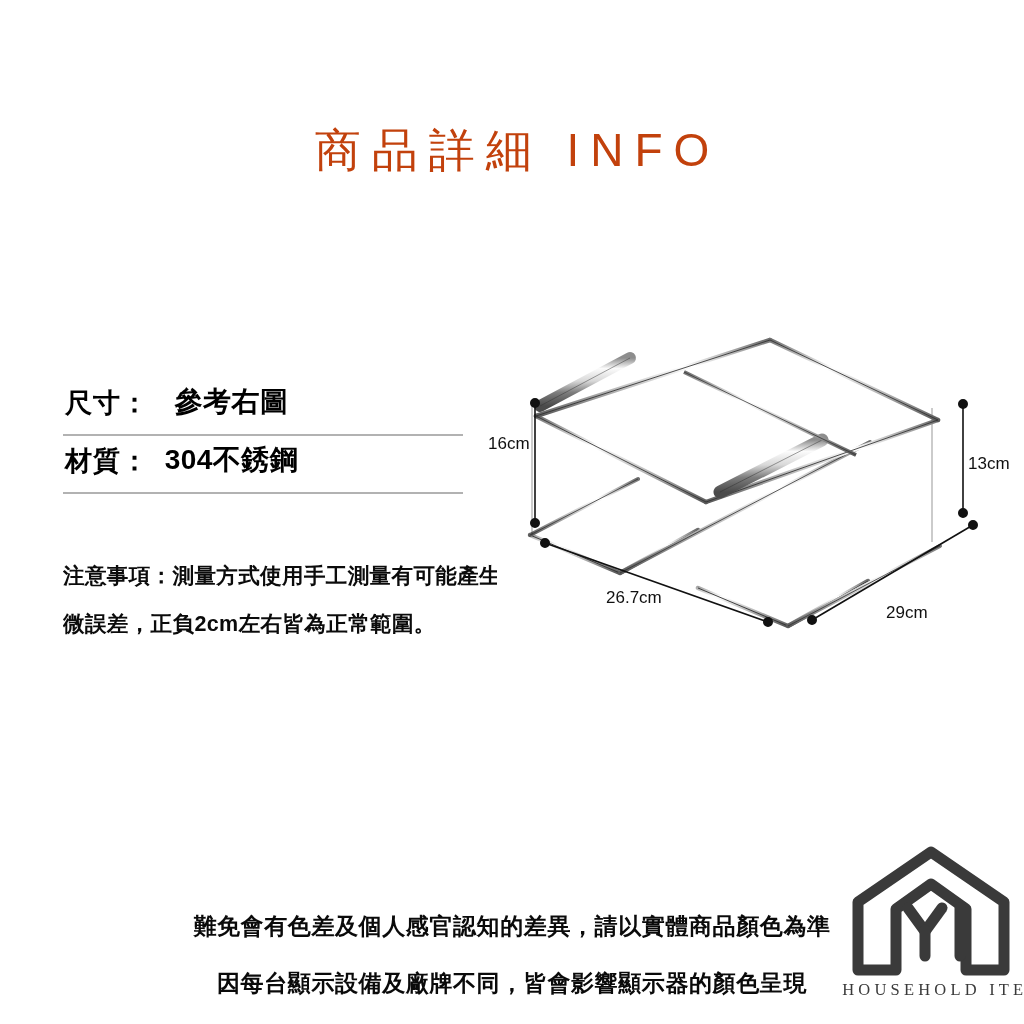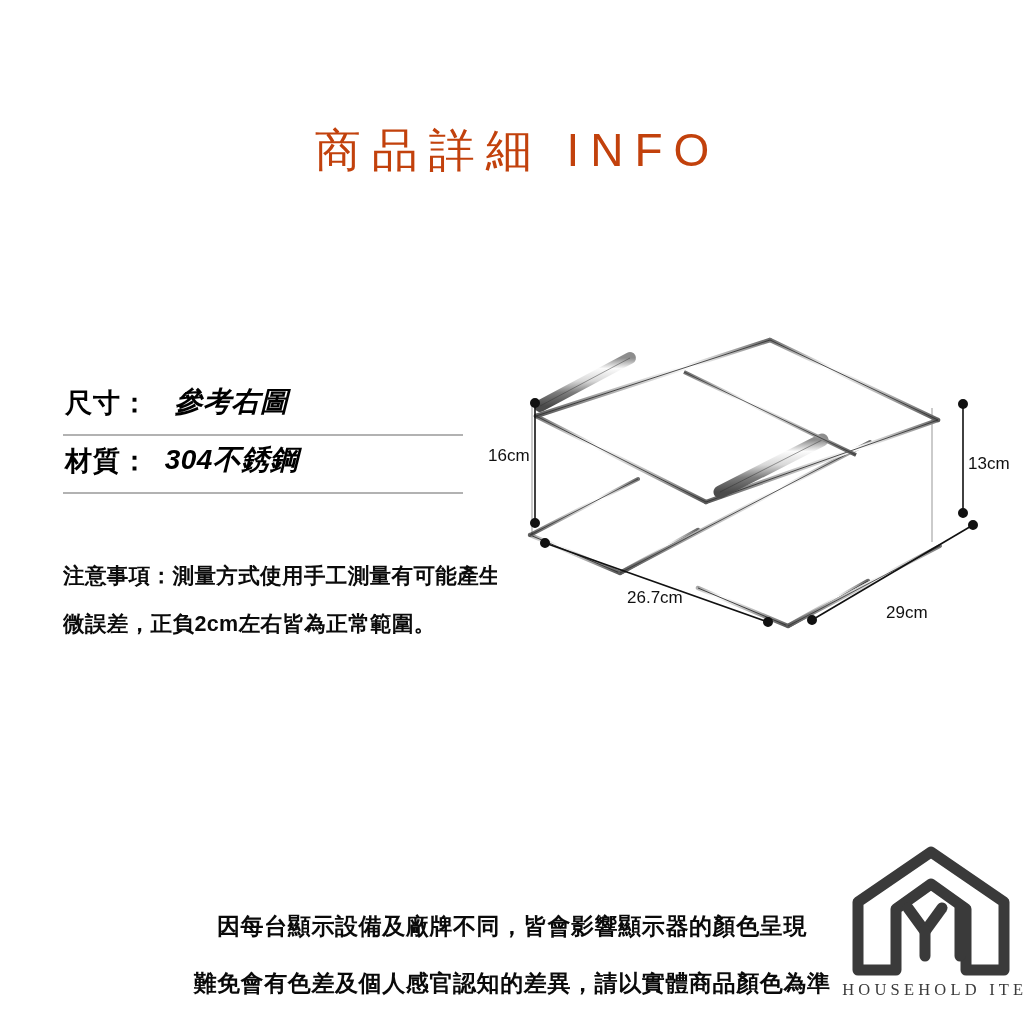--- a/index.html
+++ b/index.html
@@ -61,21 +61,20 @@
   }
   .spec-value {
     position: absolute;
     left: 0;
     right: 63px;
     top: 6px;
     text-align: center;
     font-size: 28px;
     line-height: 36px;
     font-weight: 700;
-    font-style: italic;
     letter-spacing: 0.5px;
     color: #000;
     white-space: nowrap;
   }
   .divider {
     height: 2px;
     background: #b2b2b2;
     width: 400px;
   }
 
@@ -113,23 +112,23 @@
     top: 0;
   }
   .dim-label {
     position: absolute;
     font-size: 17px;
     line-height: 20px;
     font-weight: 400;
     color: #111;
     white-space: nowrap;
   }
-  .dim-16 { left: 18px; top: 116px; }
+  .dim-16 { left: 18px; top: 104px; }
   .dim-13 { left: 498px; top: 116px; margin-top: 8px; }
-  .dim-267 { left: 157px; top: 258px; }
+  .dim-267 { left: 136px; top: 258px; }
   .dim-29  { left: 416px; top: 248px; margin-top: 25px; }
 
   
   .disclaimer {
     position: absolute;
     left: 0;
     right: 0;
     top: 898px;
     text-align: center;
     font-size: 23px;
@@ -310,22 +309,22 @@
       </g>
     </svg>
 
     <div class="dim-label dim-16">16cm</div>
     <div class="dim-label dim-13">13cm</div>
     <div class="dim-label dim-267">26.7cm</div>
     <div class="dim-label dim-29">29cm</div>
   </div>
 
   <div class="disclaimer">
+    <span class="line">難免會有色差及個人感官認知的差異，請以實體商品顏色為準</span>
     <span class="line">因每台顯示設備及廠牌不同，皆會影響顯示器的顏色呈現</span>
-    <span class="line">難免會有色差及個人感官認知的差異，請以實體商品顏色為準</span>
   </div>
 
   <div class="logo">
     <svg class="logo-mark" width="162" height="130" viewBox="0 0 162 130">
 
       <path d="M8 124 L8 56 L81 6 L154 56 L154 124 L116 124 L116 63 L81 38 L46 63 L46 124 Z" fill="none" stroke="#3a3a3a" stroke-width="11" stroke-linejoin="round" stroke-linecap="round"></path>
 
       <g stroke="#3a3a3a" stroke-width="11" stroke-linecap="round" fill="none">
         <path d="M58 62 L74 84"></path>
         <path d="M92 62 L76 84"></path>

